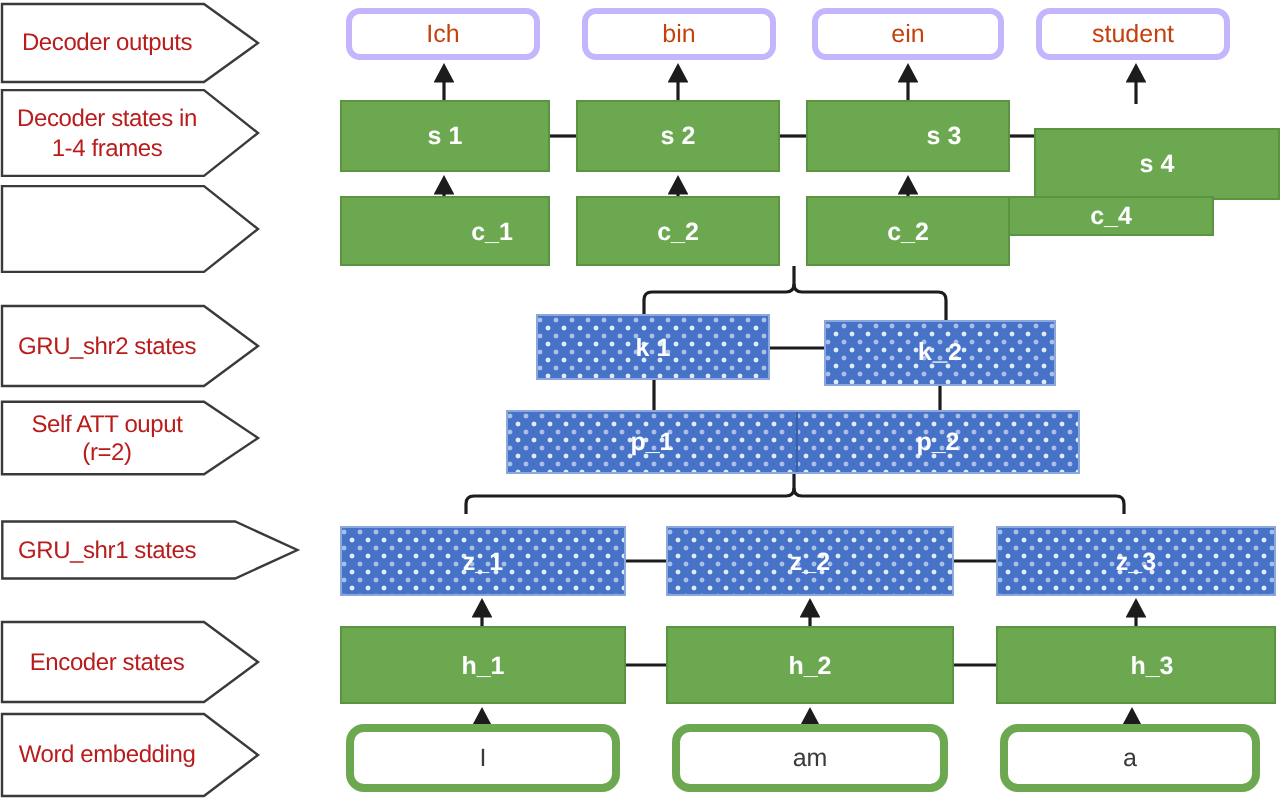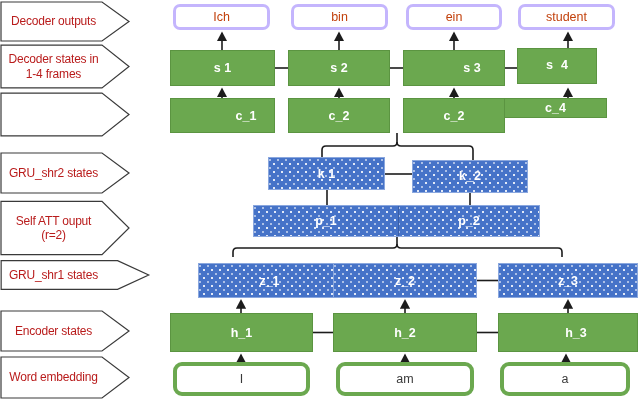--- a/index.html
+++ b/index.html
@@ -111,21 +111,21 @@
     <svg viewBox="0 0 131 42" preserveAspectRatio="none">
       <polygon points="1,1 102,1 129,21 102,41 1,41" fill="#ffffff" stroke="#3a3a3a" stroke-width="1.2" vector-effect="non-scaling-stroke"></polygon>
     </svg>
   </div>
   <div class="tag" style="top:152px;height:42px;">
     <svg viewBox="0 0 131 42" preserveAspectRatio="none">
       <polygon points="1,1 102,1 129,21 102,41 1,41" fill="#ffffff" stroke="#3a3a3a" stroke-width="1.2" vector-effect="non-scaling-stroke"></polygon>
     </svg>
     <span class="tag-text">GRU_shr2 states</span>
   </div>
-  <div class="tag" style="top:200px;height:56px;">
+  <div class="tag" style="top:200px;height:38px;">
     <svg viewBox="0 0 131 42" preserveAspectRatio="none">
       <polygon points="1,1 102,1 129,21 102,41 1,41" fill="#ffffff" stroke="#3a3a3a" stroke-width="1.2" vector-effect="non-scaling-stroke"></polygon>
     </svg>
     <span class="tag-text">Self ATT ouput (r=2)</span>
   </div>
   <div class="tag" style="top:260px;height:30px;padding-left:20px;">
     <svg viewBox="0 0 131 42" preserveAspectRatio="none">
       <polygon points="1,1 102,1 129,21 102,41 1,41" fill="#ffffff" stroke="#3a3a3a" stroke-width="1.2" vector-effect="non-scaling-stroke"></polygon>
     </svg>
     <span class="tag-text">GRU_shr1 states</span>
@@ -144,37 +144,37 @@
   </div>
 
   <div class="box wbox" style="left:173px;top:4px;width:97px;height:26px;">Ich</div>
   <div class="box wbox" style="left:291px;top:4px;width:97px;height:26px;">bin</div>
   <div class="box wbox" style="left:406px;top:4px;width:96px;height:26px;">ein</div>
   <div class="box wbox" style="left:518px;top:4px;width:97px;height:26px;">student</div>
 
   <div class="box gbox" style="left:170px;top:50px;width:105px;height:36px;">s 1</div>
   <div class="box gbox" style="left:288px;top:50px;width:102px;height:36px;">s 2</div>
   <div class="box gbox" style="left:403px;top:50px;width:102px;height:36px;padding-left:36px;">s 3</div>
-  <div class="box gbox" style="left:517px;top:48px;width:80px;height:36px;font-family:Liberation Mono, monospace;">s 4</div>
+  <div class="box gbox" style="left:517px;top:64px;width:123px;height:36px;">s 4</div>
 
   <div class="box gbox" style="left:170px;top:98px;width:105px;height:35px;padding-left:47px;">c_1</div>
   <div class="box gbox" style="left:288px;top:98px;width:102px;height:35px;">c_2</div>
   <div class="box gbox" style="left:403px;top:98px;width:102px;height:35px;">c_2</div>
   <div class="box gbox" style="left:504px;top:98px;width:103px;height:20px;">c_4</div>
 
   <div class="box bbox" style="left:268px;top:157px;width:117px;height:33px;">k 1</div>
   <div class="box bbox" style="left:412px;top:160px;width:116px;height:33px;font-family:Liberation Mono, monospace;">k_2</div>
 
   <div class="box bbox" style="left:253px;top:205px;width:287px;height:32px;">
     <span style="position:absolute;left:0;width:144px;text-align:center;">p_1</span>
     <div class="pdivider" style="left:144px;"></div>
     <span style="position:absolute;left:145px;right:0;text-align:center;">p_2</span>
   </div>
 
-  <div class="box bbox" style="left:170px;top:263px;width:143px;height:35px;margin-left:28px;">z_1</div>
+  <div class="box bbox" style="left:170px;top:263px;width:143px;height:35px;">z_1</div>
   <div class="box bbox" style="left:333px;top:263px;width:144px;height:35px;">z_2</div>
   <div class="box bbox" style="left:498px;top:263px;width:140px;height:35px;">z_3</div>
 
   <div class="box gbox" style="left:170px;top:313px;width:143px;height:39px;">h_1</div>
   <div class="box gbox" style="left:333px;top:313px;width:144px;height:39px;">h_2</div>
   <div class="box gbox" style="left:498px;top:313px;width:140px;height:39px;padding-left:16px;">h_3</div>
 
   <div class="box wbox2" style="left:173px;top:362px;width:137px;height:34px;">I</div>
   <div class="box wbox2" style="left:336px;top:362px;width:138px;height:34px;">am</div>
   <div class="box wbox2" style="left:500px;top:362px;width:130px;height:34px;">a</div>

